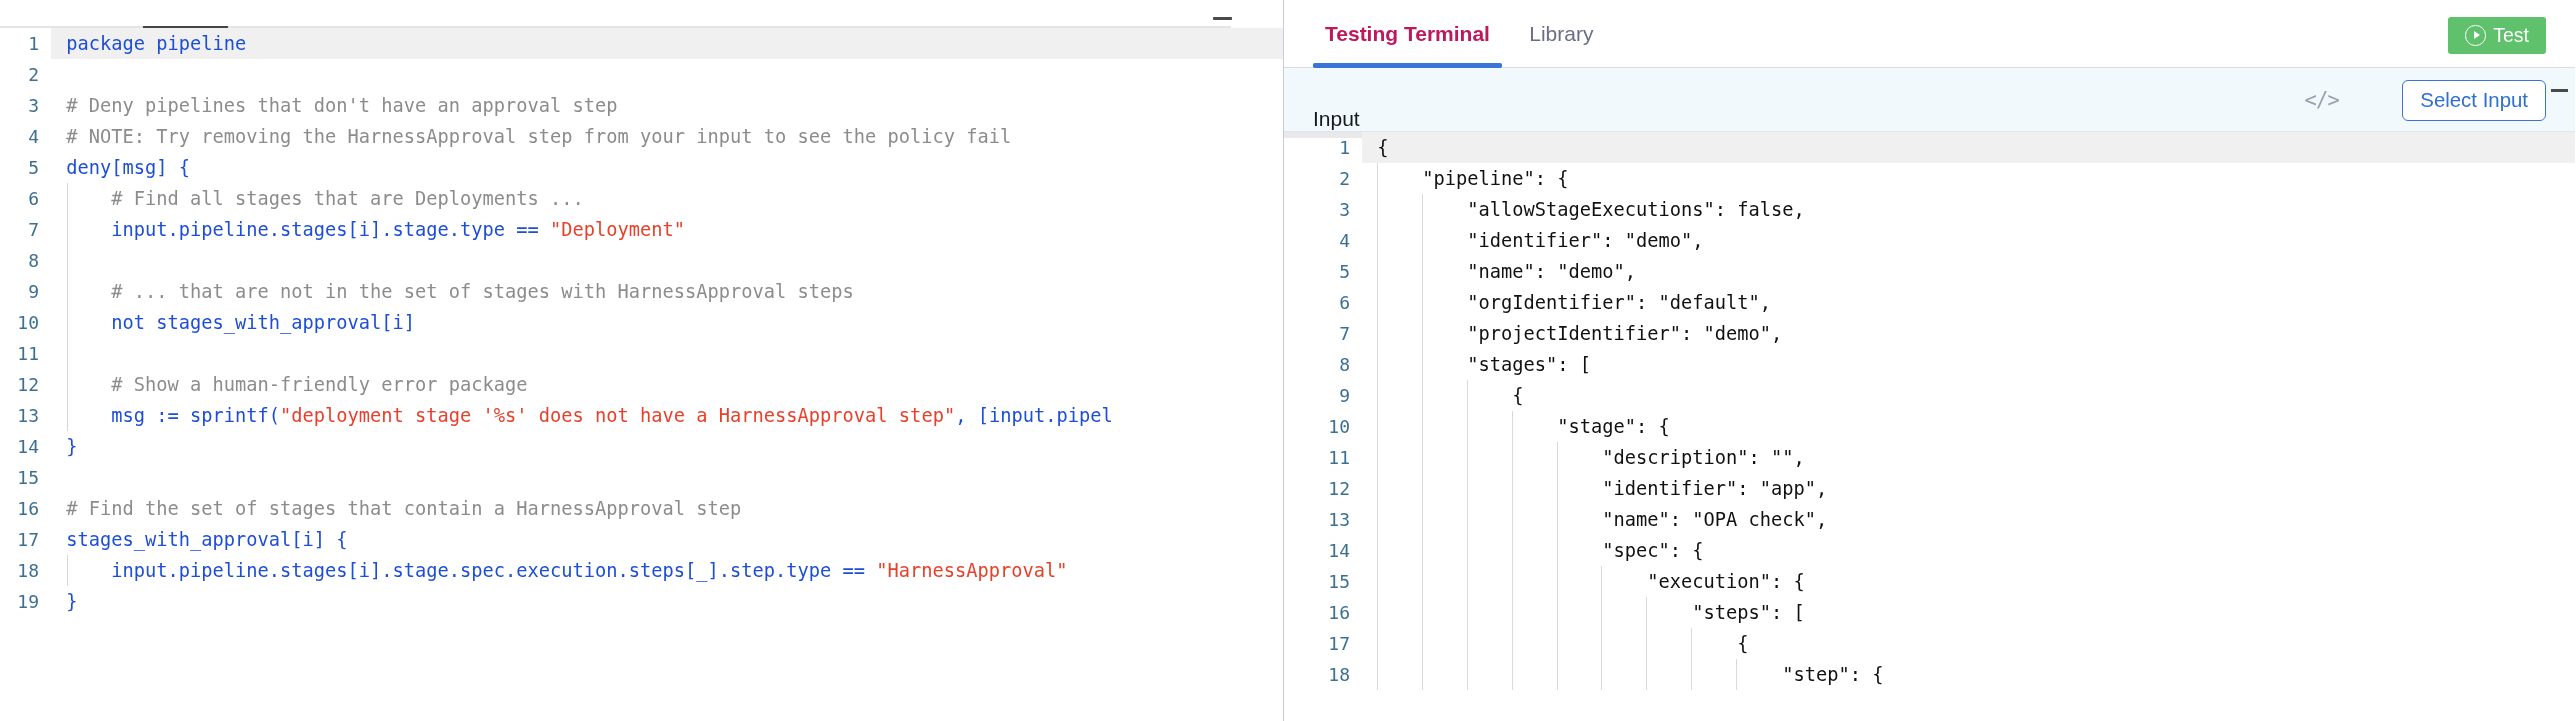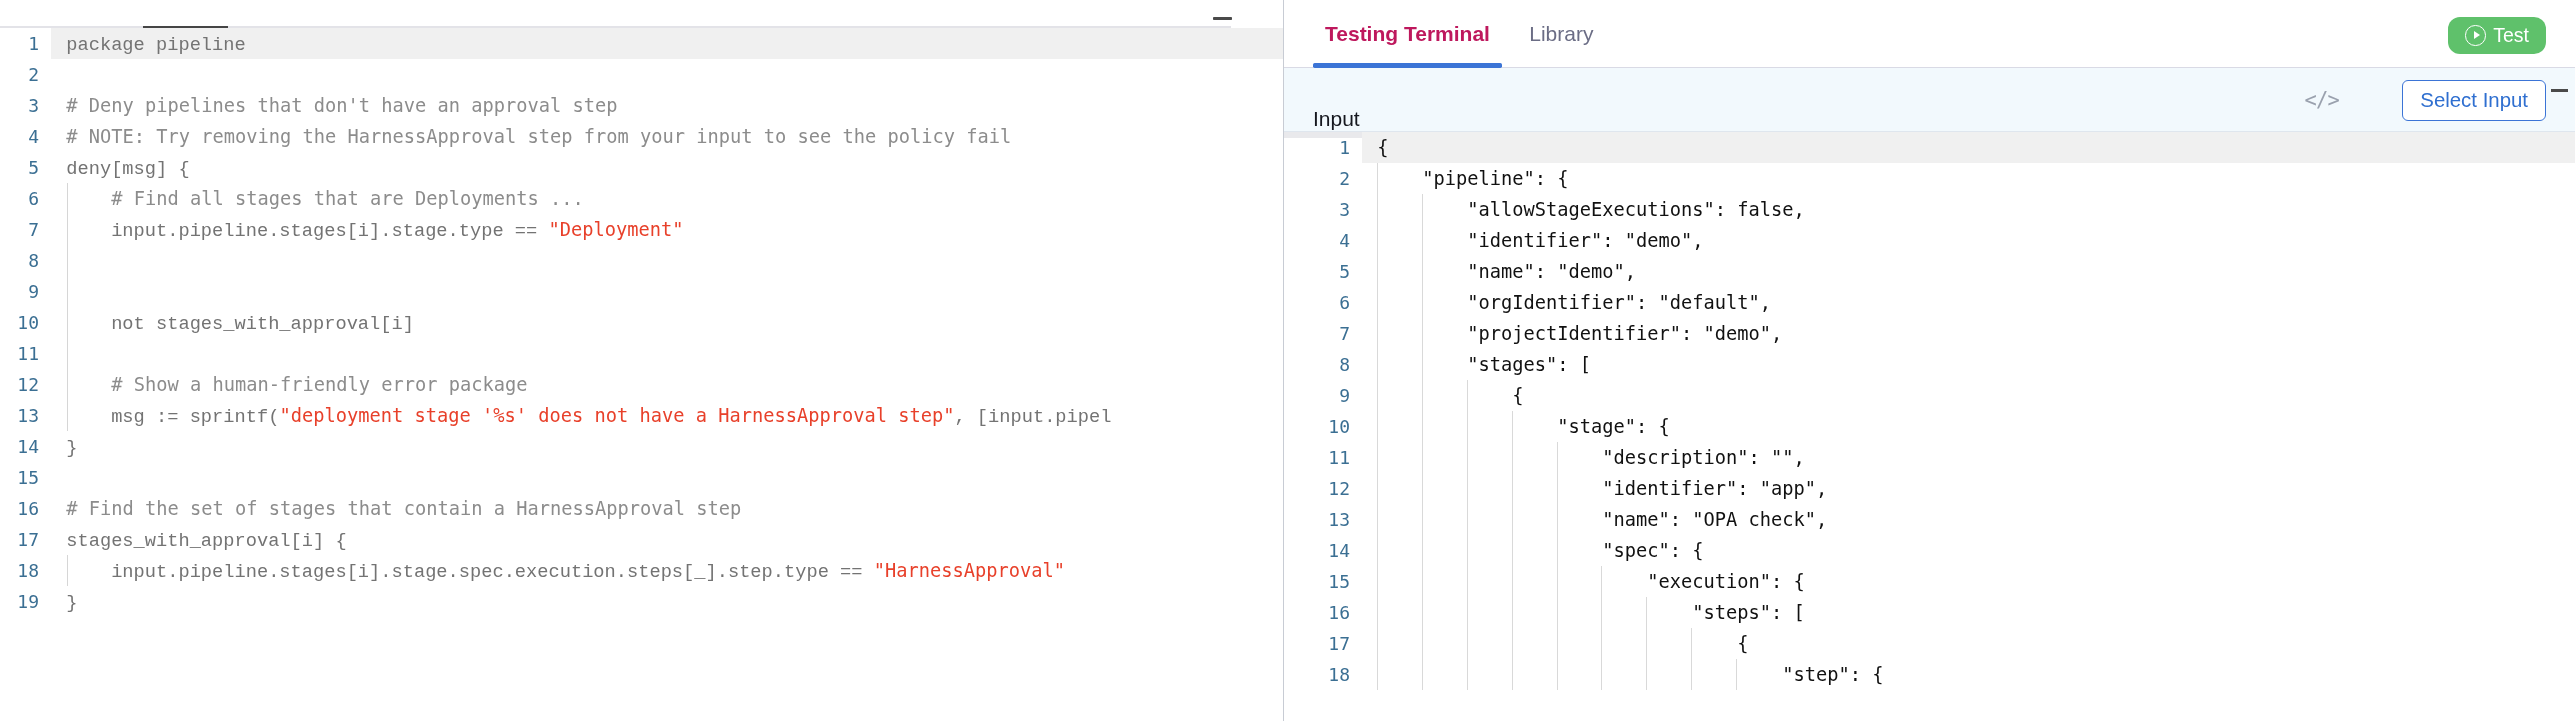--- a/index.html
+++ b/index.html
@@ -78,21 +78,21 @@
     content: "";
     position: absolute;
     left: 0; right: -1698px; top: 0; bottom: 0;
     background: #f0f0f0;
     z-index: -1;
   }
   .code-row.highlight { background: transparent; }
   .code-row.highlight .code-text { background: #f0f0f0; }
   .tok-comment { color: #8c8c8c; }
   .tok-string  { color: #e8402a; }
-  .tok-plain   { color: #737373; font-family: Liberation Mono, monospace; }
+  .tok-plain   { color: #1d4ed8; }
 
   
   .right-pane {
     position: relative;
     width: 1291px; height: 722px;
     background: #ffffff;
     overflow: hidden;
   }
   .tabbar {
     position: relative;
@@ -125,21 +125,21 @@
   }
   .test-btn {
     position: absolute;
     right: 29px; top: 17px;
     display: flex; align-items: center; gap: 7.6px;
     height: 37px;
     padding: 0 17px;
     background: #5fc16b;
     color: #ffffff;
     border: none;
-    border-radius: 12px;
+    border-radius: 3px;
     font-size: 19.5px;
     font-family: "Liberation Sans", sans-serif;
     cursor: pointer;
   }
   .play-icon {
     display: inline-flex;
     align-items: center; justify-content: center;
     width: 20.4px; height: 20.4px;
     border: 1.7px solid #ffffff;
     border-radius: 50%;
@@ -247,21 +247,21 @@
 
     <div class="code-area" id="left-code">
         <div class="code-row highlight"><div class="gutter-num">1</div><div class="code-text"><span class="tok-plain">package pipeline</span></div></div>
         <div class="code-row"><div class="gutter-num">2</div><div class="code-text"><span class="tok-plain"></span></div></div>
         <div class="code-row"><div class="gutter-num">3</div><div class="code-text"><span class="tok-comment"># Deny pipelines that don't have an approval step</span></div></div>
         <div class="code-row"><div class="gutter-num">4</div><div class="code-text"><span class="tok-comment"># NOTE: Try removing the HarnessApproval step from your input to see the policy fail</span></div></div>
         <div class="code-row"><div class="gutter-num">5</div><div class="code-text"><span class="tok-plain">deny[msg] {</span></div></div>
         <div class="code-row"><div class="gutter-num">6</div><div class="code-text"><span class="tok-comment">    # Find all stages that are Deployments ...</span><span style="position: absolute; left: 16px; top: 0px; bottom: 0px; border-left: 0.8px solid rgb(214, 214, 214);"></span></div></div>
         <div class="code-row"><div class="gutter-num">7</div><div class="code-text"><span class="tok-plain">    input.pipeline.stages[i].stage.type == </span><span class="tok-string">"Deployment"</span><span style="position: absolute; left: 16px; top: 0px; bottom: 0px; border-left: 0.8px solid rgb(214, 214, 214);"></span></div></div>
         <div class="code-row"><div class="gutter-num">8</div><div class="code-text"><span class="tok-plain"></span><span style="position: absolute; left: 16px; top: 0px; bottom: 0px; border-left: 0.8px solid rgb(214, 214, 214);"></span></div></div>
-        <div class="code-row"><div class="gutter-num">9</div><div class="code-text"><span style="position: absolute; left: 16px; top: 0px; bottom: 0px; border-left: 0.8px solid rgb(214, 214, 214);"></span></div></div>
+        <div class="code-row"><div class="gutter-num">9</div><div class="code-text"><span class="tok-comment">    # ... that are not in the set of stages with HarnessApproval steps</span><span style="position: absolute; left: 16px; top: 0px; bottom: 0px; border-left: 0.8px solid rgb(214, 214, 214);"></span></div></div>
         <div class="code-row"><div class="gutter-num">10</div><div class="code-text"><span class="tok-plain">    not stages_with_approval[i]</span><span style="position: absolute; left: 16px; top: 0px; bottom: 0px; border-left: 0.8px solid rgb(214, 214, 214);"></span></div></div>
         <div class="code-row"><div class="gutter-num">11</div><div class="code-text"><span class="tok-plain"></span><span style="position: absolute; left: 16px; top: 0px; bottom: 0px; border-left: 0.8px solid rgb(214, 214, 214);"></span></div></div>
         <div class="code-row"><div class="gutter-num">12</div><div class="code-text"><span class="tok-comment">    # Show a human-friendly error package</span><span style="position: absolute; left: 16px; top: 0px; bottom: 0px; border-left: 0.8px solid rgb(214, 214, 214);"></span></div></div>
         <div class="code-row"><div class="gutter-num">13</div><div class="code-text"><span class="tok-plain">    msg := sprintf(</span><span class="tok-string">"deployment stage '%s' does not have a HarnessApproval step"</span><span class="tok-plain">, [input.pipel</span><span style="position: absolute; left: 16px; top: 0px; bottom: 0px; border-left: 0.8px solid rgb(214, 214, 214);"></span></div></div>
         <div class="code-row"><div class="gutter-num">14</div><div class="code-text"><span class="tok-plain">}</span></div></div>
         <div class="code-row"><div class="gutter-num">15</div><div class="code-text"><span class="tok-plain"></span></div></div>
         <div class="code-row"><div class="gutter-num">16</div><div class="code-text"><span class="tok-comment"># Find the set of stages that contain a HarnessApproval step</span></div></div>
         <div class="code-row"><div class="gutter-num">17</div><div class="code-text"><span class="tok-plain">stages_with_approval[i] {</span></div></div>
         <div class="code-row"><div class="gutter-num">18</div><div class="code-text"><span class="tok-plain">    input.pipeline.stages[i].stage.spec.execution.steps[_].step.type == </span><span class="tok-string">"HarnessApproval"</span><span style="position: absolute; left: 16px; top: 0px; bottom: 0px; border-left: 0.8px solid rgb(214, 214, 214);"></span></div></div>
         <div class="code-row"><div class="gutter-num">19</div><div class="code-text"><span class="tok-plain">}</span></div></div>

